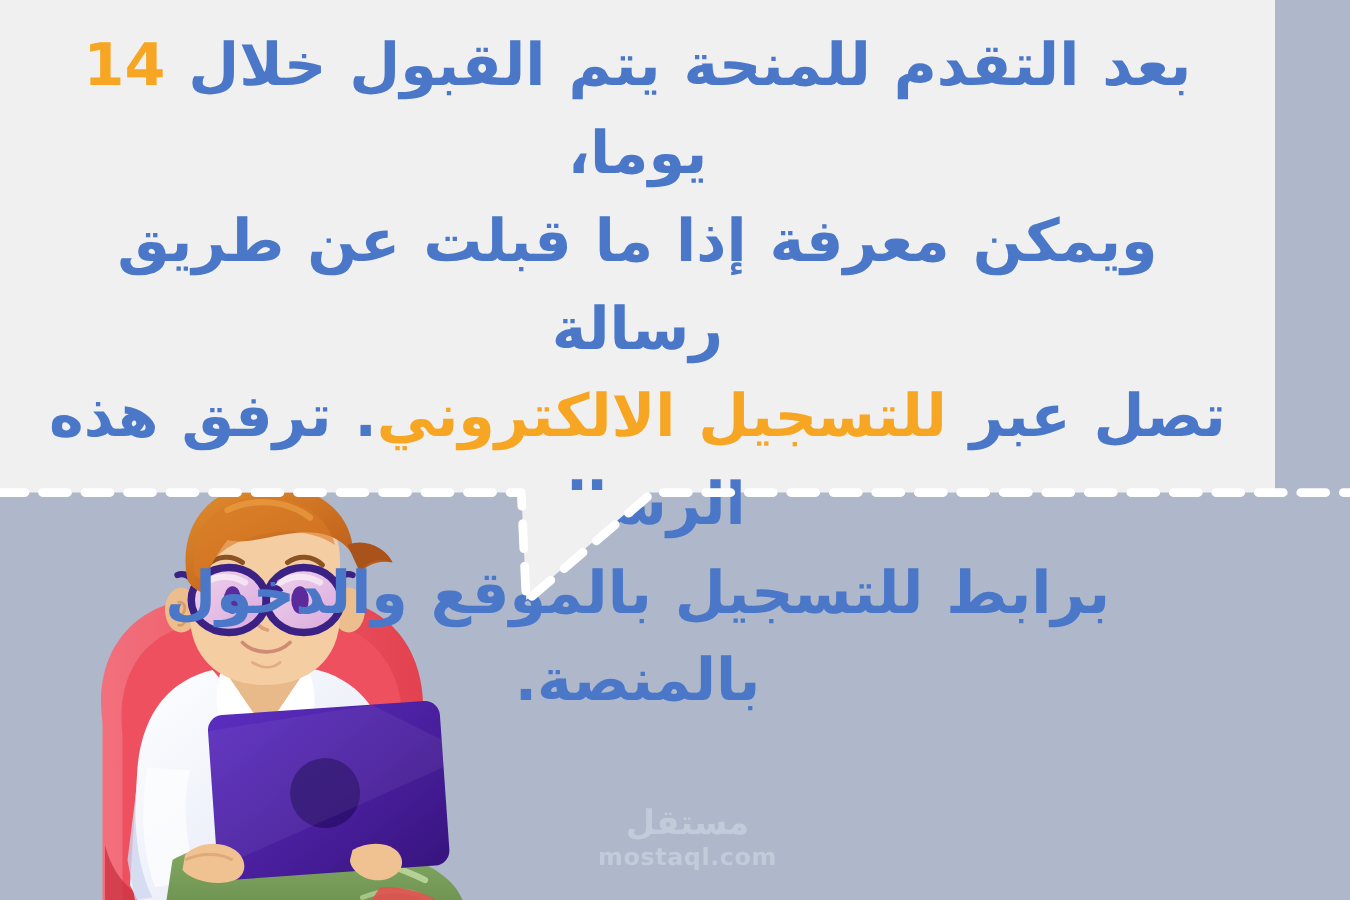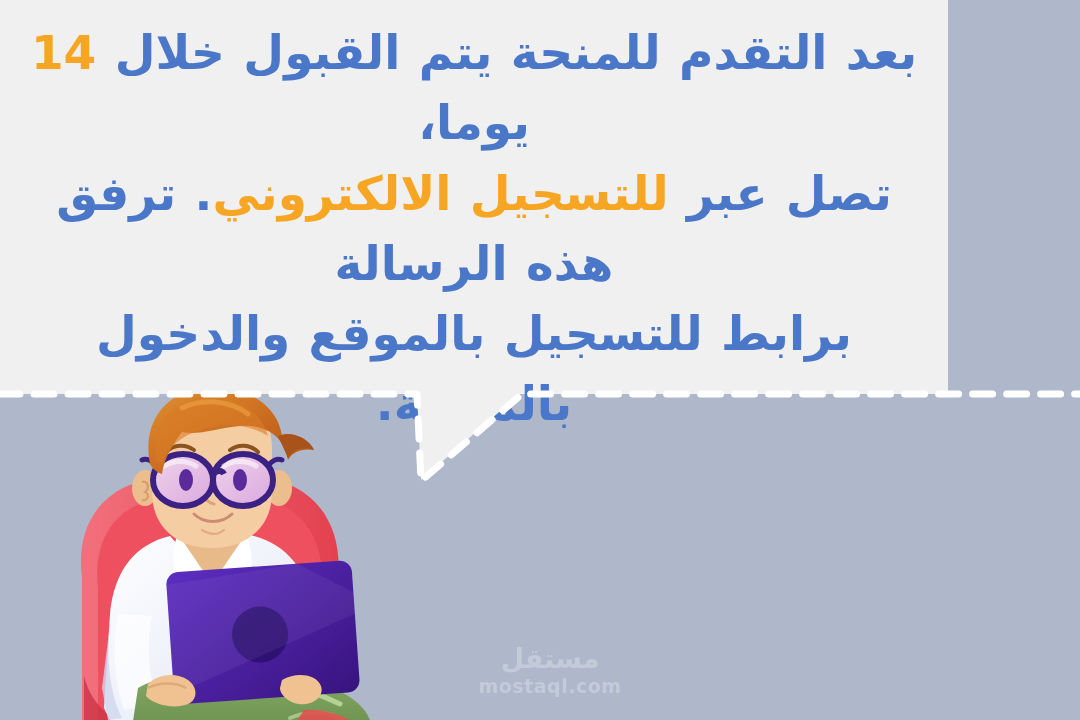--- a/index.html
+++ b/index.html
@@ -15,21 +15,21 @@
     overflow: hidden;
     font-family: "DejaVu Sans", "Liberation Sans", sans-serif;
     background: #aeb8ca;
   }
 
   
   #bubble {
     position: absolute;
     left: 0;
     top: 0;
-    width: 948px;
+    width: 1020px;
     height: 394px;
     background: #f0f0f0;
     z-index: 3;
   }
   #bubble-tail {
     position: absolute;
     left: 0;
     top: 392px;
     width: 1080px;
     height: 92px;
@@ -245,20 +245,23 @@
       </g>
     </svg>
   </div>
 
   <div id="bubble">
     <div id="bubble-text">
       <div>
         <span>بعد التقدم للمنحة يتم القبول خلال </span><span class="num">14</span><span> يوما،</span>
       </div>
       <div>
+        <span>ويمكن معرفة إذا ما قبلت عن طريق رسالة</span>
+      </div>
+      <div>
         <span>تصل عبر </span><span class="hl">للتسجيل الالكتروني</span><span>. ترفق هذه الرسالة</span>
       </div>
       <div>
         <span>برابط للتسجيل بالموقع والدخول بالمنصة.</span>
       </div>
     </div>
   </div>
 
   <svg id="bubble-tail" viewBox="0 0 1080 92" xmlns="http://www.w3.org/2000/svg">
     <polygon points="417,0 522,0 421,88" fill="#f0f0f0"></polygon>

